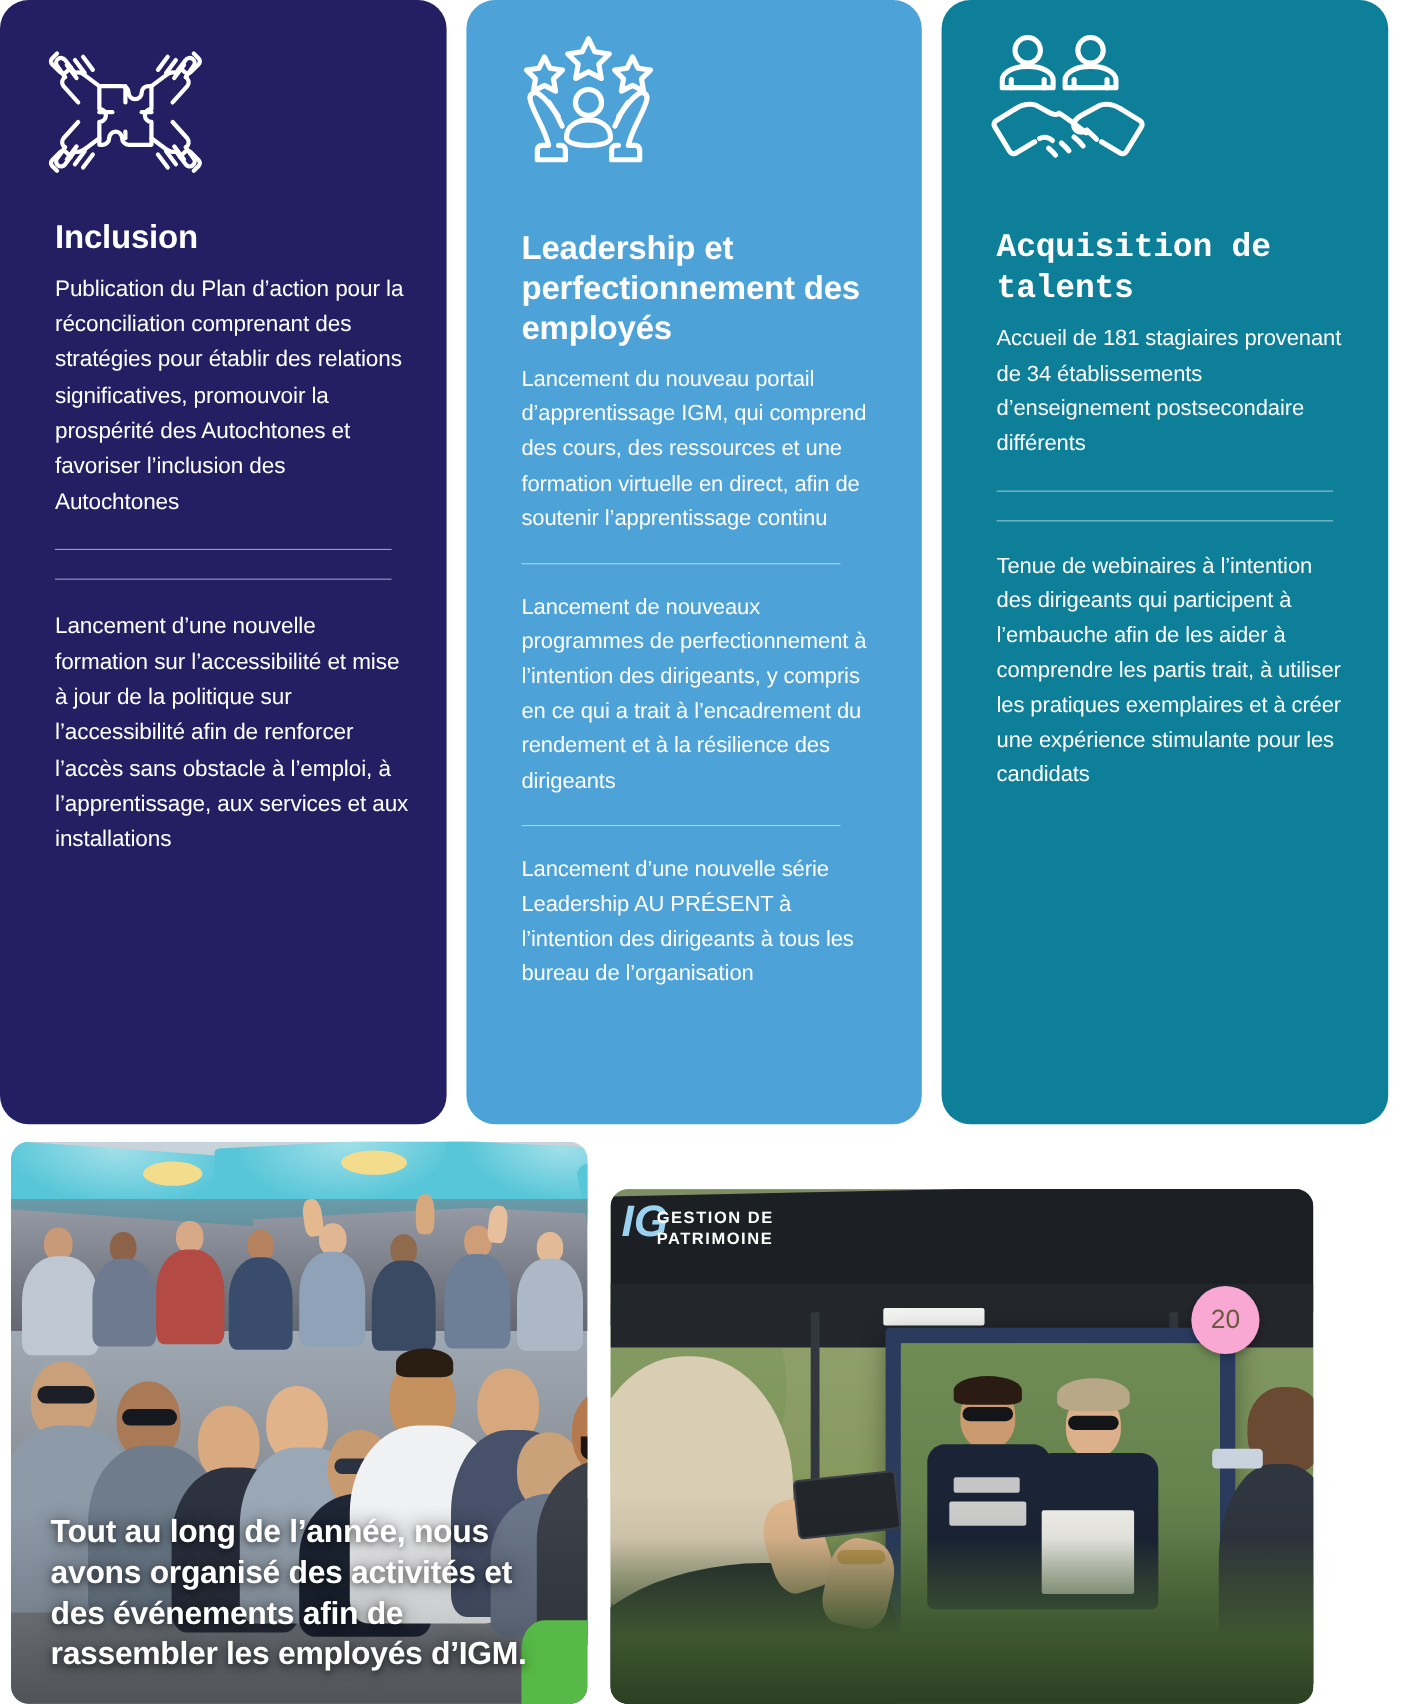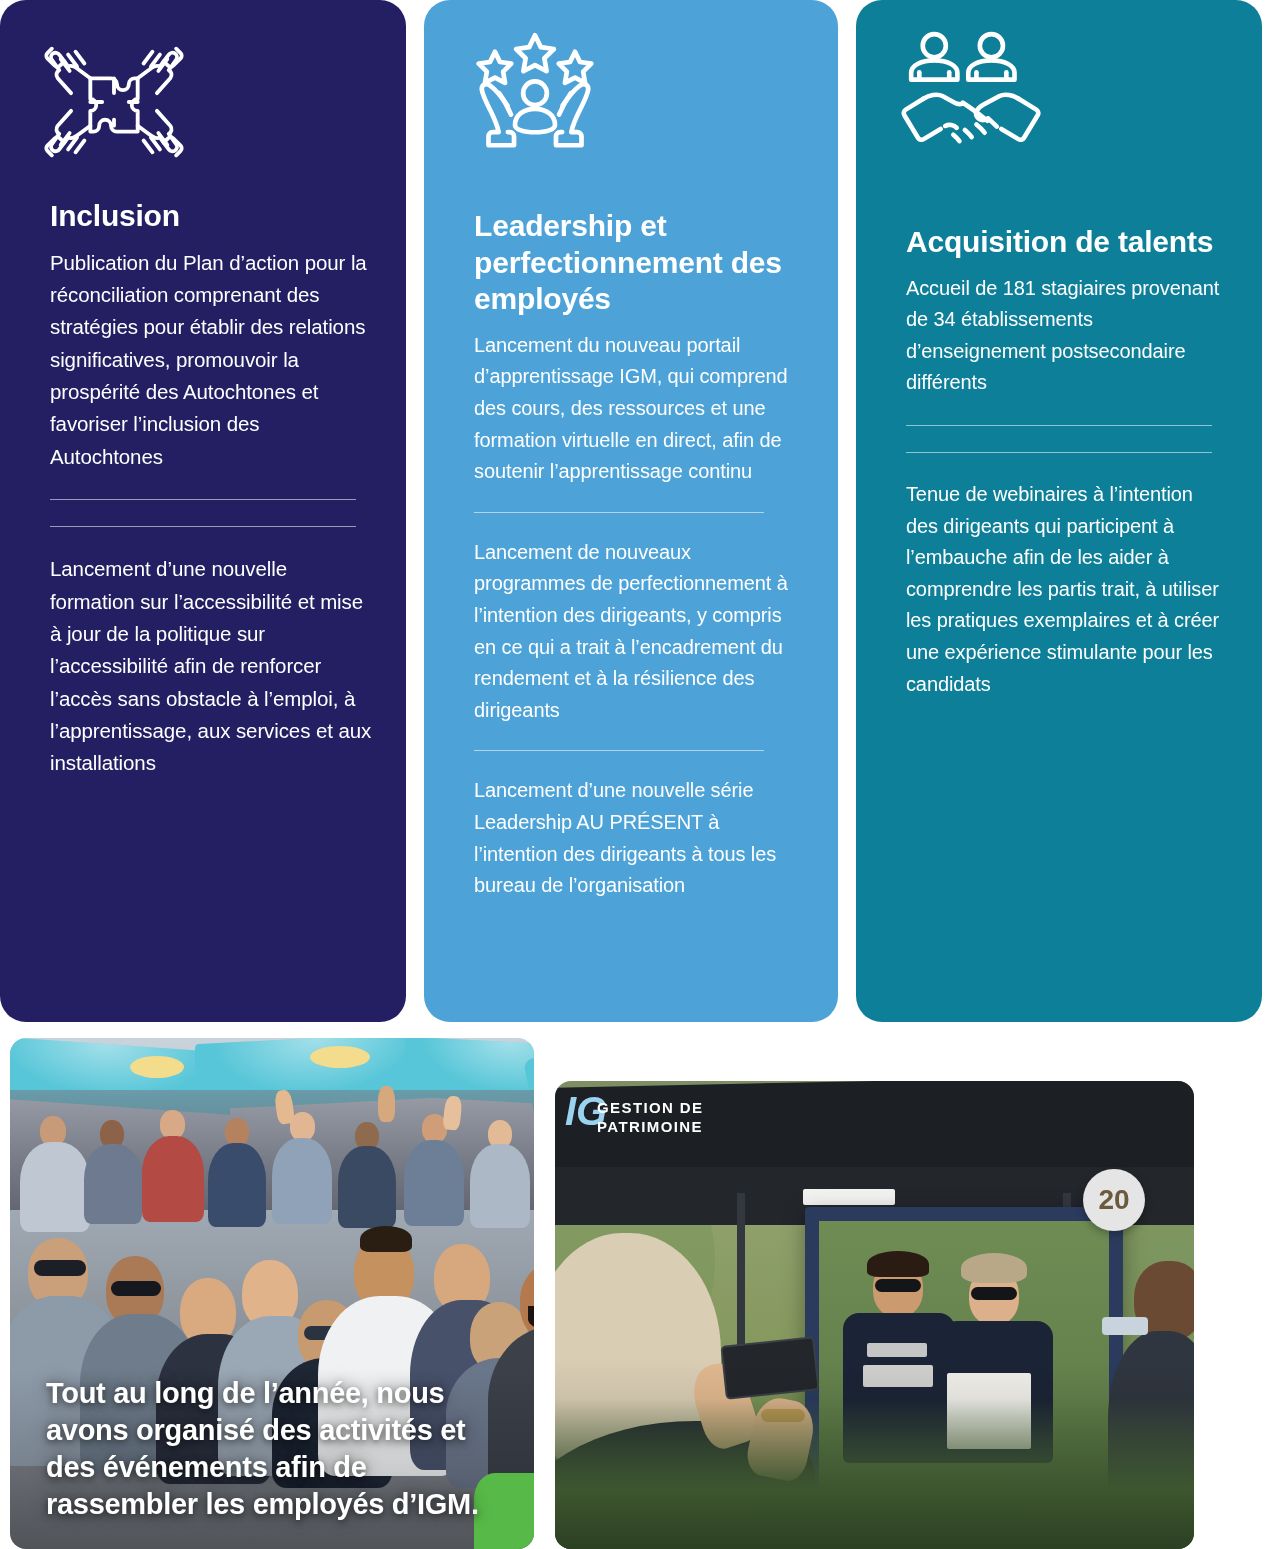--- a/index.html
+++ b/index.html
@@ -53,21 +53,21 @@
     color: #ffffff;
     font-size: 30px;
     font-weight: bold;
     line-height: 1.22;
     letter-spacing: -0.2px;
     margin-left: 18px;
     margin-bottom: 12px;
   }
   .card.c1 .card-title { margin-top: 18px; }
   .card.c2 .card-title { margin-top: 10px; }
-  .card.c3 .card-title { margin-top: 56px; }
+  .card.c3 .card-title { margin-top: 40px; font-family: Liberation Mono, monospace; }
 
   .bullets { margin-left: 18px; }
   .bullet {
     color: #ffffff;
     font-size: 20.5px;
     line-height: 1.58;
     letter-spacing: -0.1px;
   }
   .card.c2 .bullet { font-size: 20px; }
   .card.c3 .bullet { font-size: 20px; }
@@ -123,21 +123,21 @@
   .body { position:absolute; border-radius:44% 44% 12% 12%; }
 
   
   .p2bg { position:absolute; inset:0; background:linear-gradient(#7d8f62 0%, #8fa06b 30%, #86995f 55%, #6f8a4f 78%, #5f7d45 100%); }
   .tent-top { position:absolute; left:0; top:0; width:100%; height:118px; background:#1c1f24; transform: skewY(-1.2deg); }
   .tent-band { position:absolute; left:0; top:86px; width:100%; height:58px; background:#23262b; }
   .ig-logo { position:absolute; left:42px; top:18px; color:#ffffff; font-weight:bold; font-size:15px; letter-spacing:1.4px; line-height:1.25; z-index:5;}
   .ig-mark { position:absolute; left:10px; top:8px; color:#9ad2f0; font-size:40px; font-weight:bold; font-style:italic; z-index:5; }
   .frame { position:absolute; border:14px solid #2a3b5e; border-radius:4px; box-shadow:0 6px 22px rgba(0,0,0,.35); }
   .frame-inner { position:absolute; inset:0; background:linear-gradient(#6f8c55, #5d7a46); }
-  .badge20 { position:absolute; width:62px; height:62px; border-radius:50%; background:#e5e5e5; color:#6b5a3c; font-weight:bold; font-size:28px; display:flex; align-items:center; justify-content:center; box-shadow:0 3px 8px rgba(0,0,0,.3); }
+  .badge20 { position:absolute; width:62px; height:62px; border-radius:50%; background:#f9a8d4; color:#6b5a3c; font-weight:normal; font-size:24px; display:flex; align-items:center; justify-content:center; box-shadow:0 3px 8px rgba(0,0,0,.3); }
   .tshirt { position:absolute; background:#1b2436; border-radius:16px 16px 6px 6px; }
   .cap { position:absolute; background:#b8a888; border-radius:50% 50% 30% 30%; }
   .phone { position:absolute; background:#23262b; border-radius:5px; border:2px solid #3a3f47; }
   .whitepage { position:absolute; background:#efeee9; border-radius:2px; }
   .hairblonde { position:absolute; background:#d9cdb4; border-radius:48% 48% 40% 40%; }
 </style>
 </head>
 <body>
 
 <div class="page">

